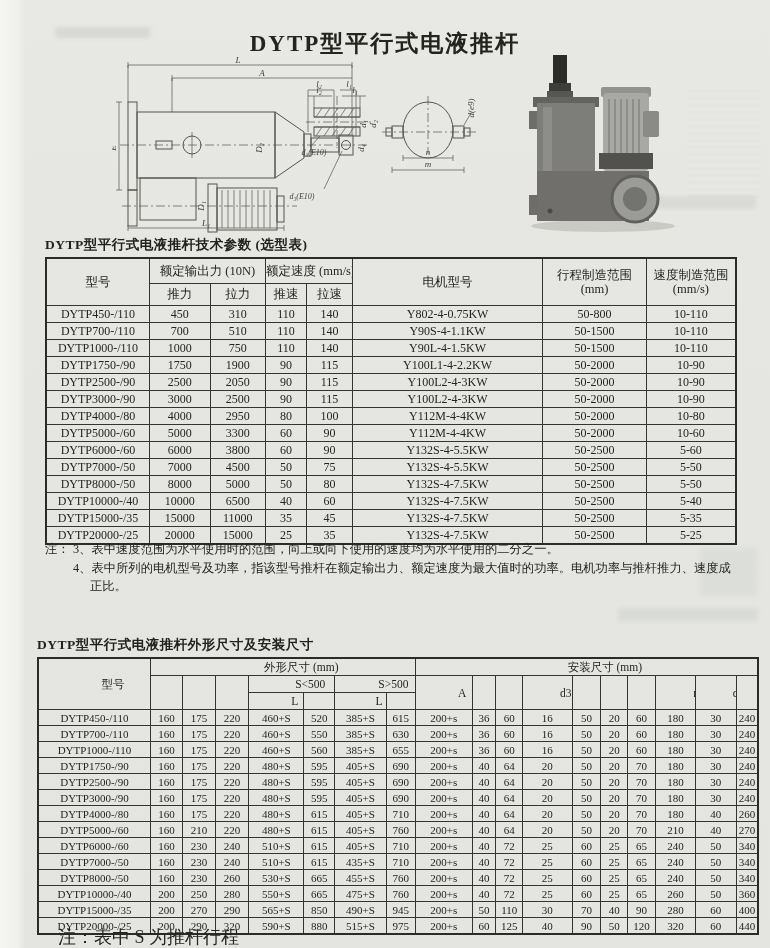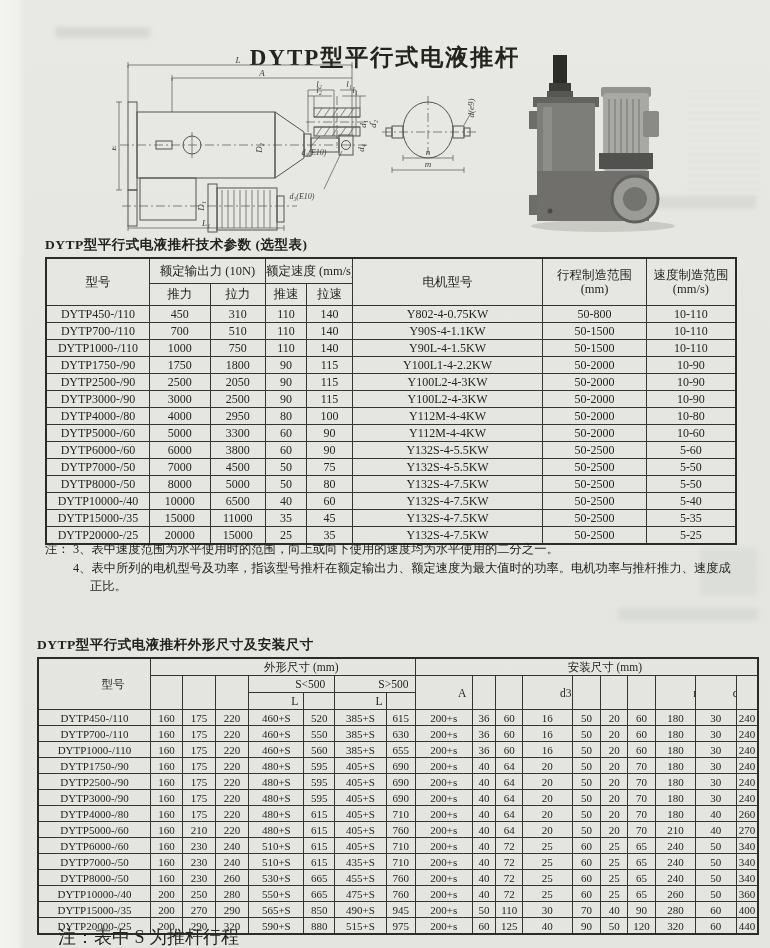--- a/index.html
+++ b/index.html
@@ -5,21 +5,21 @@
   html,body{margin:0;padding:0;background:#c9c9c5;}
   .page{
     position:relative; width:770px; height:948px; overflow:hidden;
     background:linear-gradient(180deg,#e8e8e4 0%,#e5e6e1 40%,#e4e5e0 100%);
     font-family:"Liberation Serif","DejaVu Serif",serif; color:#1d1d1b;
   }
   .left-strip{position:absolute;left:0;top:0;width:25px;height:100%;
     background:linear-gradient(90deg,#f4f4f1 0%,#f0f0ed 70%,rgba(240,240,237,0) 100%);}
   .artifact{position:absolute;background:#8f948e;filter:blur(2px);border-radius:2px;pointer-events:none;}
   .artifact.lines{background:repeating-linear-gradient(0deg,transparent 0 6px,#878c87 6px 7px);filter:blur(1px);}
-  .doc-title{position:absolute;top:27px;left:0;width:100%;text-align:center;
+  .doc-title{position:absolute;top:13px;left:0;width:100%;text-align:center;
     font-size:23px;font-weight:bold;letter-spacing:2px;color:#24241f;}
   .figures{position:absolute;top:52px;left:0;width:770px;height:182px;}
   svg{position:absolute;}
   .lineart path,.lineart line,.lineart rect,.lineart circle,.lineart ellipse,.lineart polygon,.lineart polyline{
     stroke:#54544e;fill:none;stroke-width:1;}
   .lineart .thin{stroke-width:0.7;}
   .lineart .cl{stroke-dasharray:9 3 2 3;stroke-width:0.7;}
   .lineart text{font-family:"Liberation Serif","DejaVu Serif",serif;font-style:italic;
     font-size:9px;fill:#3c3c38;stroke:none;text-anchor:middle;}
   .sec-title{position:absolute;font-size:13.5px;font-weight:bold;color:#22221e;letter-spacing:0.5px;}
@@ -272,21 +272,21 @@
           <td>750</td>
           <td>110</td>
           <td>140</td>
           <td>Y90L-4-1.5KW</td>
           <td>50-1500</td>
           <td>10-110</td>
         </tr>
         <tr>
           <td class="model-col">DYTP1750-/90</td>
           <td>1750</td>
-          <td>1800</td>
+          <td>1900</td>
           <td>90</td>
           <td>115</td>
           <td>Y100L1-4-2.2KW</td>
           <td>50-2000</td>
           <td>10-90</td>
         </tr>
         <tr>
           <td class="model-col">DYTP2500-/90</td>
           <td>2500</td>
           <td>2050</td>

